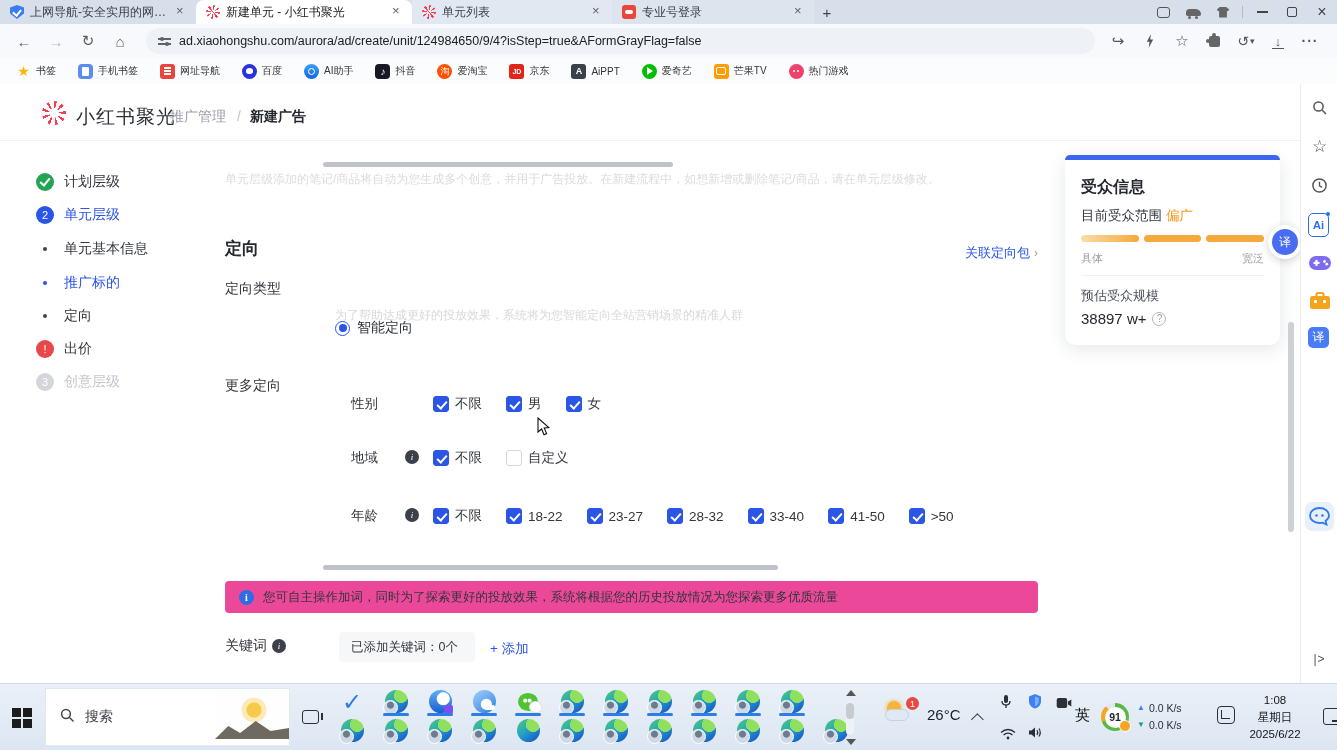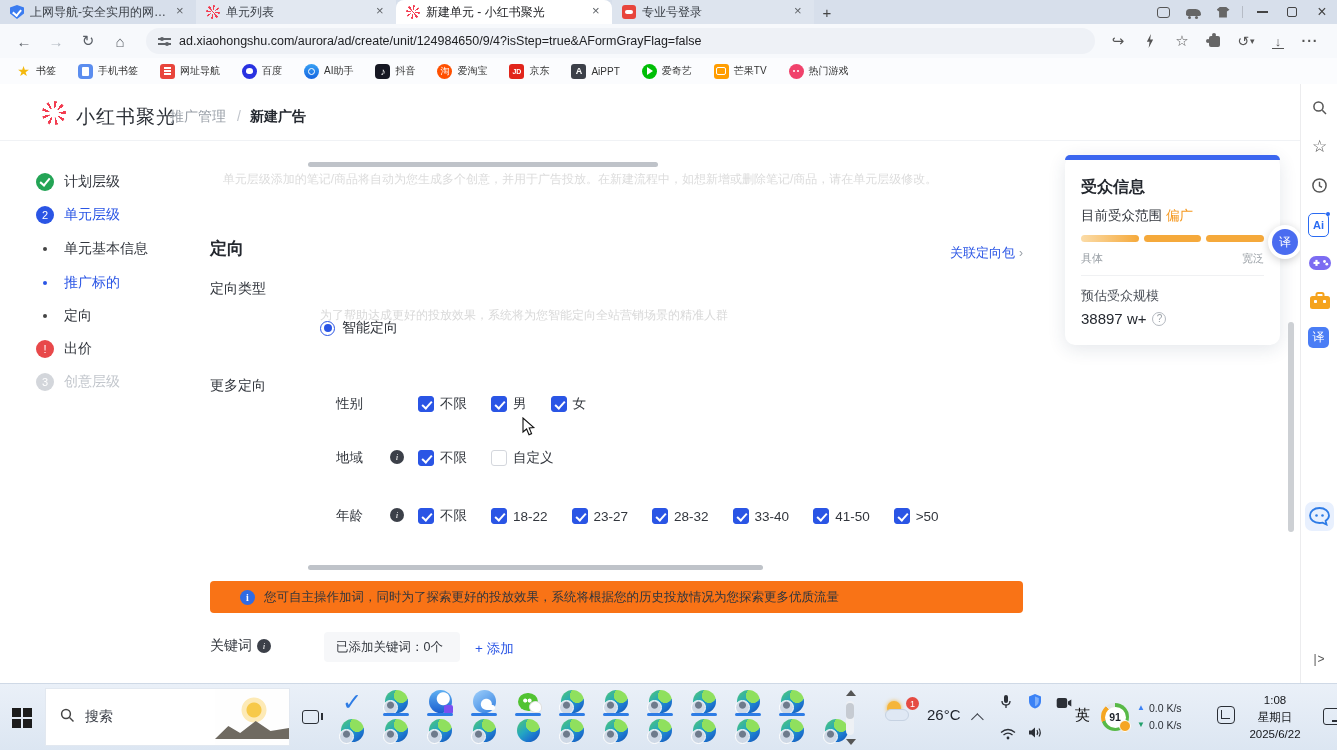--- a/index.html
+++ b/index.html
@@ -113,41 +113,41 @@
   .badge.green::after { content:""; width:4px; height:8px; border-right:2px solid #fff; border-bottom:2px solid #fff; transform:rotate(40deg); margin-top:-2px; }
   .badge.blue { background:#2a55e5; }
   .badge.red { background:#e8484a; }
   .badge.gray { background:#d3d6db; }
   .dot { width:4px; height:4px; border-radius:50%; background:#444; flex:none; margin:0 7px; }
   .dot.blue { background:#2a55e5; }
   .step.blue-text { color:#2a55e5; }
   .step.gray-text { color:#c3c7cd; }
 
   
-  .main { position:absolute; left:193px; top:141px; width:845px; height:542px; background:#fff;text-align:center; }
+  .main { position:absolute; left:208px; top:141px; width:845px; height:542px; background:#fff; }
   .hthumb { position:absolute; height:5px; background:#bfc3c9; border-radius:3px; }
   .top-note { position:absolute; left:17px; top:30px; width:740px; font-size:12px; color:#dcdcdc; }
   .sec-title { position:absolute; left:17px; top:96px; font-size:17px; font-weight:bold; color:#24282f; }
   .pkg-link { position:absolute; right:15px; top:103px; font-size:13px; color:#2a55e5; display:flex; align-items:center; gap:4px; }
   .pkg-link .chev { color:#9aa0a8; font-size:12px; }
   .form-label { position:absolute; left:17px; font-size:14px; color:#32363d; }
   .radio-row { position:absolute; left:127px; top:138px; display:flex; align-items:center; gap:7px; font-size:14px; color:#32363d;margin-top:40px; }
   .radio { width:15px; height:15px; border-radius:50%; border:1.5px solid #2a55e5; position:relative; flex:none; }
   .radio::after { content:""; position:absolute; inset:2.5px; border-radius:50%; background:#2a55e5; }
   .smart-desc { position:absolute; left:127px; top:166px; font-size:12px; color:#d9d9d9; }
   .t-row { position:absolute; left:0; width:845px; height:22px; }
   .t-row .row-label { position:absolute; left:143px; top:2px; font-size:13.5px; color:#32363d; }
   .info-dot { position:absolute; left:197px; top:3px; width:14px; height:14px; border-radius:50%; background:#3c4049; color:#fff; font-size:9px; display:flex; align-items:center; justify-content:center; font-style:italic; font-family:"Liberation Serif",serif; }
   .info-dot::before { content:"i"; }
   .opts { position:absolute; left:225px; top:0; display:flex; gap:24px; align-items:center; height:22px; }
   .opt { display:inline-flex; align-items:center; gap:6px; font-size:13.5px; color:#32363d; }
   .cb { width:16px; height:16px; border-radius:3px; border:1px solid #d4d7dd; background:#fff; position:relative; flex:none; }
   .cb.checked { background:#2a55e5; border-color:#2a55e5; }
   .cb.checked::after { content:""; position:absolute; left:5px; top:2px; width:4px; height:8px; border-right:2px solid #fff; border-bottom:2px solid #fff; transform:rotate(42deg); }
-  .banner { position:absolute; left:17px; top:440px; width:813px; height:32px; background:#f97316; border-radius:4px; display:flex; align-items:center; gap:9px; padding:0 30px; }
+  .banner { position:absolute; left:17px; top:440px; width:813px; height:32px; background:#ec4899; border-radius:4px; display:flex; align-items:center; gap:9px; padding:0 14px; }
   .binfo { width:15px; height:15px; border-radius:50%; background:#2f6be4; color:#fff; font-size:10px; display:flex; align-items:center; justify-content:center; font-weight:bold; flex:none; font-family:"Liberation Serif",serif; }
   .binfo::before { content:"i"; }
   .banner-text { font-size:12.5px; color:#32363d; }
   .kw-label-wrap { position:absolute; left:17px; top:496px; display:flex; align-items:center; gap:5px; }
   .kw-label-wrap .form-label-inline { font-size:14px; color:#32363d; }
   .kw-label-wrap .info-dot2 { width:14px; height:14px; border-radius:50%; background:#3c4049; color:#fff; font-size:9px; display:flex; align-items:center; justify-content:center; font-style:italic; font-family:"Liberation Serif",serif; }
   .info-dot2::before { content:"i"; }
   .kw-pill { position:absolute; left:131px; top:491px; width:136px; height:30px; background:#f6f7f9; border-radius:4px; display:flex; align-items:center; padding:0 12px; font-size:12.5px; color:#32363d; }
   .kw-add { position:absolute; left:282px; top:499px; font-size:13.5px; color:#2a55e5; }
   .cursor { position:absolute; left:328px; top:276px; }
@@ -240,28 +240,28 @@
 <body>
 
 <div class="screen">
 
   <div class="tabstrip">
     <div class="tab t1">
       <span class="fav shield"></span>
       <span class="title">上网导航-安全实用的网址导航</span>
       <span class="close"></span>
     </div>
+    <div class="tab t3 active">
+      <span class="fav xhs"></span>
+      <span class="title">新建单元 - 小红书聚光</span>
+      <span class="close"></span>
+    </div>
     <div class="tab t2">
       <span class="fav xhs"></span>
       <span class="title">单元列表</span>
-      <span class="close"></span>
-    </div>
-    <div class="tab t3 active">
-      <span class="fav xhs"></span>
-      <span class="title">新建单元 - 小红书聚光</span>
       <span class="close"></span>
     </div>
     <div class="tab t4">
       <span class="fav red-app"></span>
       <span class="title">专业号登录</span>
       <span class="close"></span>
     </div>
     <div class="newtab">+</div>
     <div class="win-controls">
       <div class="wc">

